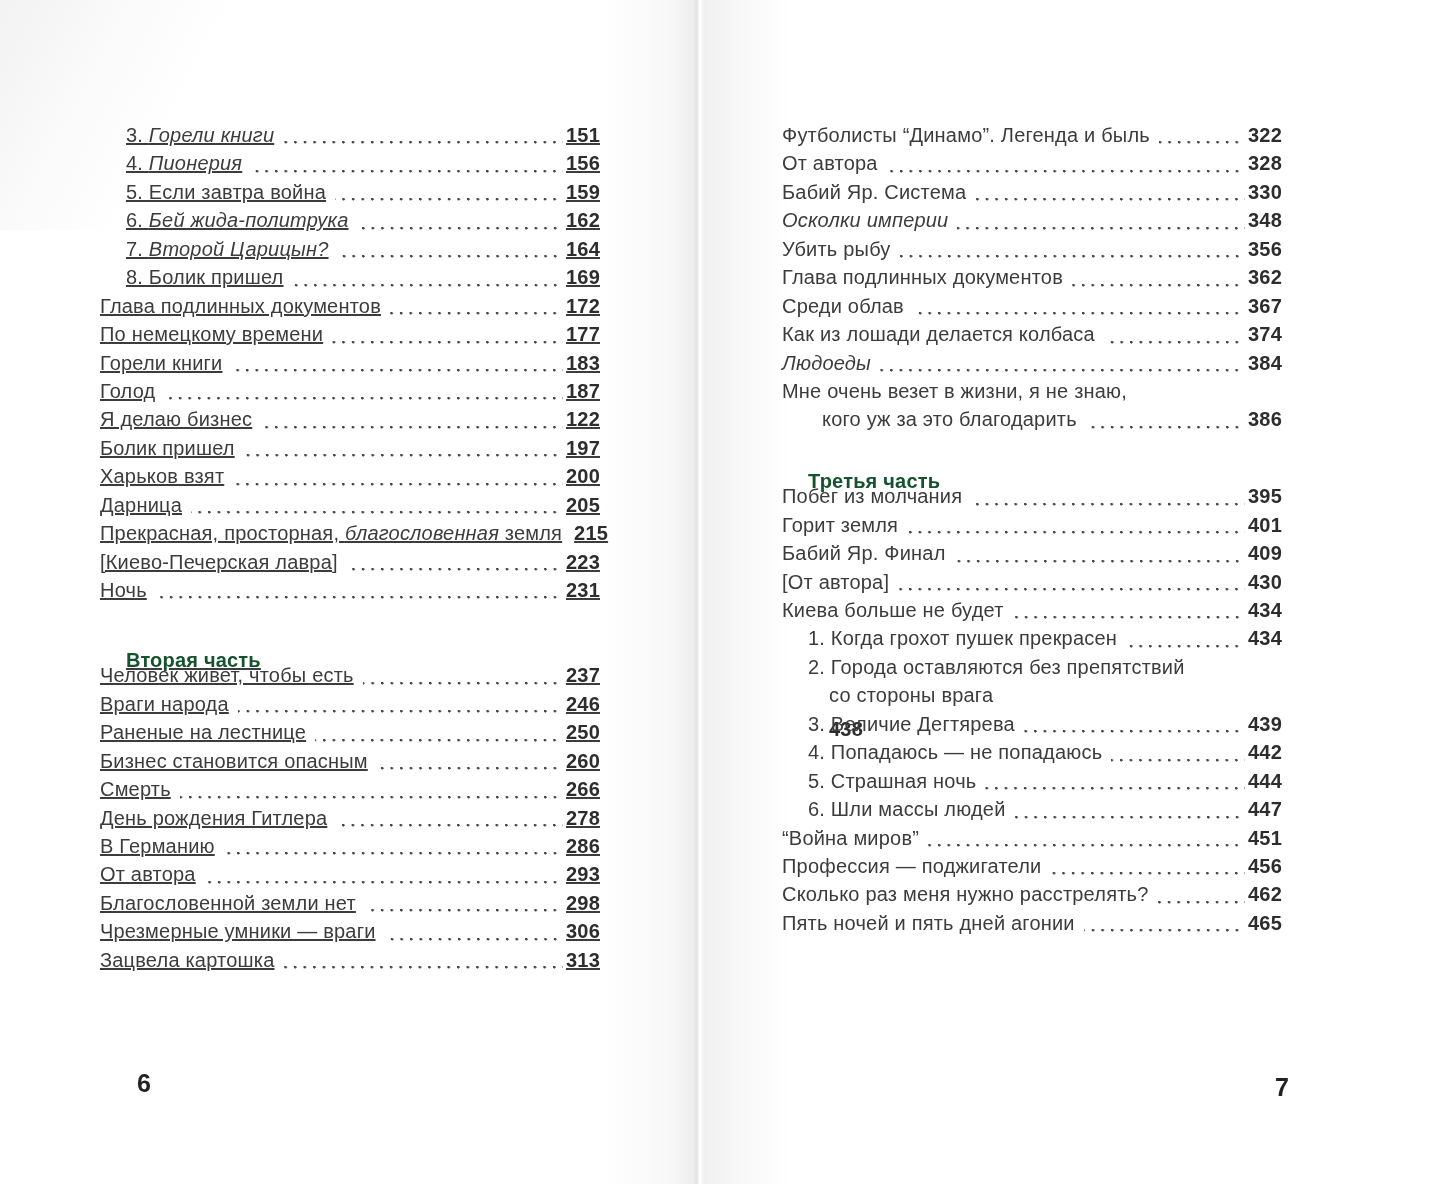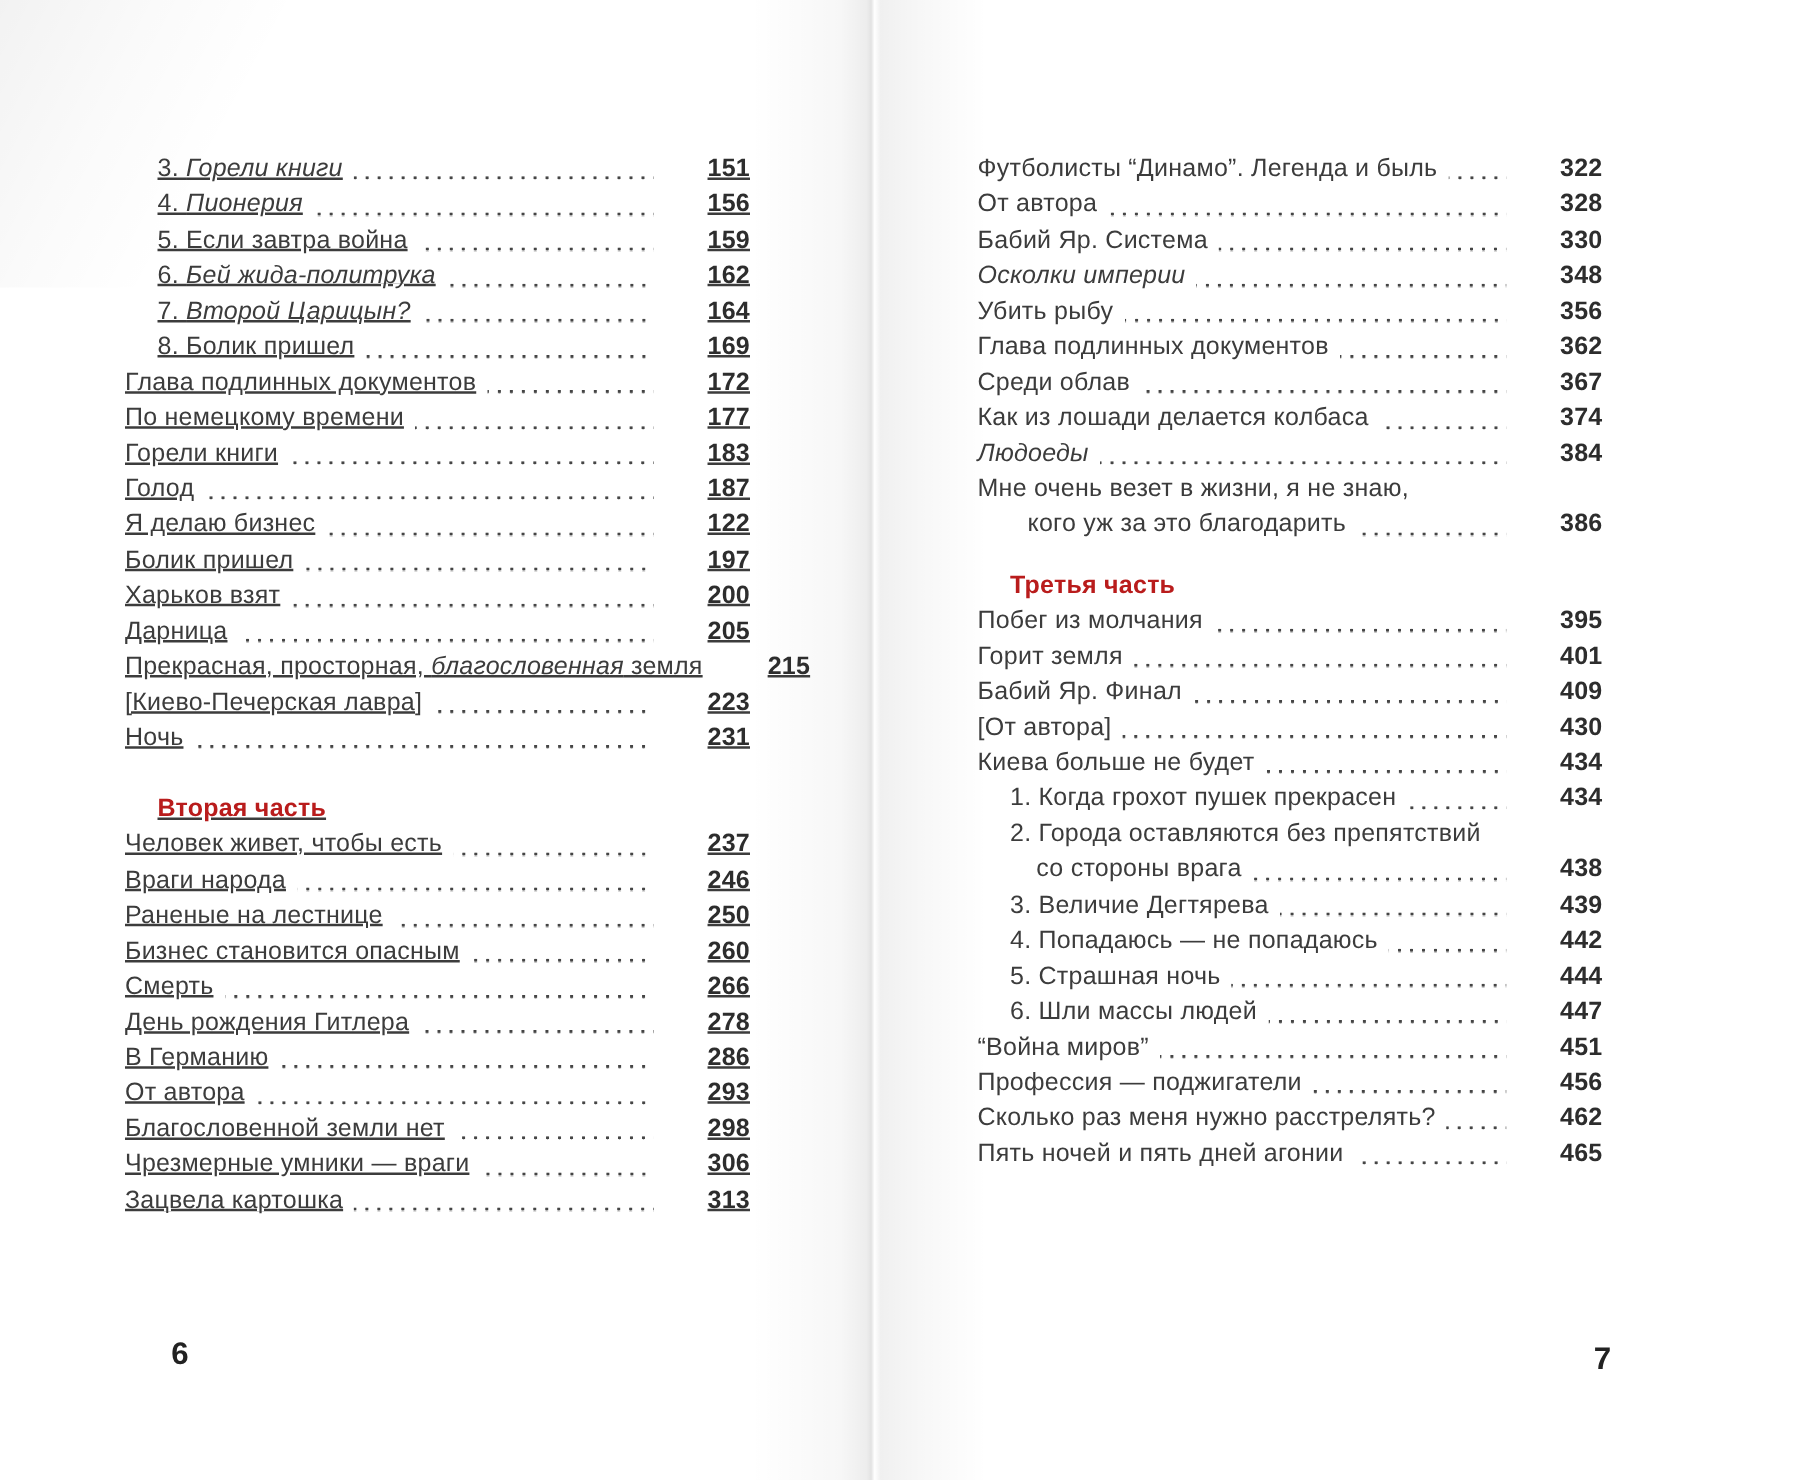--- a/index.html
+++ b/index.html
@@ -42,35 +42,35 @@
     height: 28.45px;
     font-size: 20px;
     line-height: 28.45px;
     letter-spacing: 0.2px;
     white-space: nowrap;
   }
   .row .t { white-space: pre; }
   .row .t i { font-style: italic; }
   .ind1 { padding-left: 26px; }
   .ind2 { padding-left: 40px; }
-  .ind3 { padding-left: 47px; }
+  .ind3 { padding-left: 47px; flex-direction: column; }
 
   .leader {
     flex: 1 1 auto;
     align-self: flex-end;
     height: 9px;
     margin: 0 3px 5px 9px;
     background-image: radial-gradient(circle at 1.2px 1.2px, #454545 1.15px, rgba(0,0,0,0) 1.55px);
     background-size: 9.6px 3px;
     background-repeat: repeat-x;
     background-position: right bottom;
   }
 
-  .pg { font-weight: bold; color: #2d2d2d; margin-left: 40px; }
-  .header .t { font-weight: bold; color: #b91c1c; }
+  .pg { font-weight: bold; color: #2d2d2d; }
+  .header .t { font-weight: bold; color: #14532d; margin-top: 13px; }
 
   .gap { height: 28.45px; }
   .gap.small { height: 20px; }
 
   .pagenum {
     position: absolute;
     font-size: 25px;
     font-weight: bold;
     color: #222222;
     line-height: 30px;

